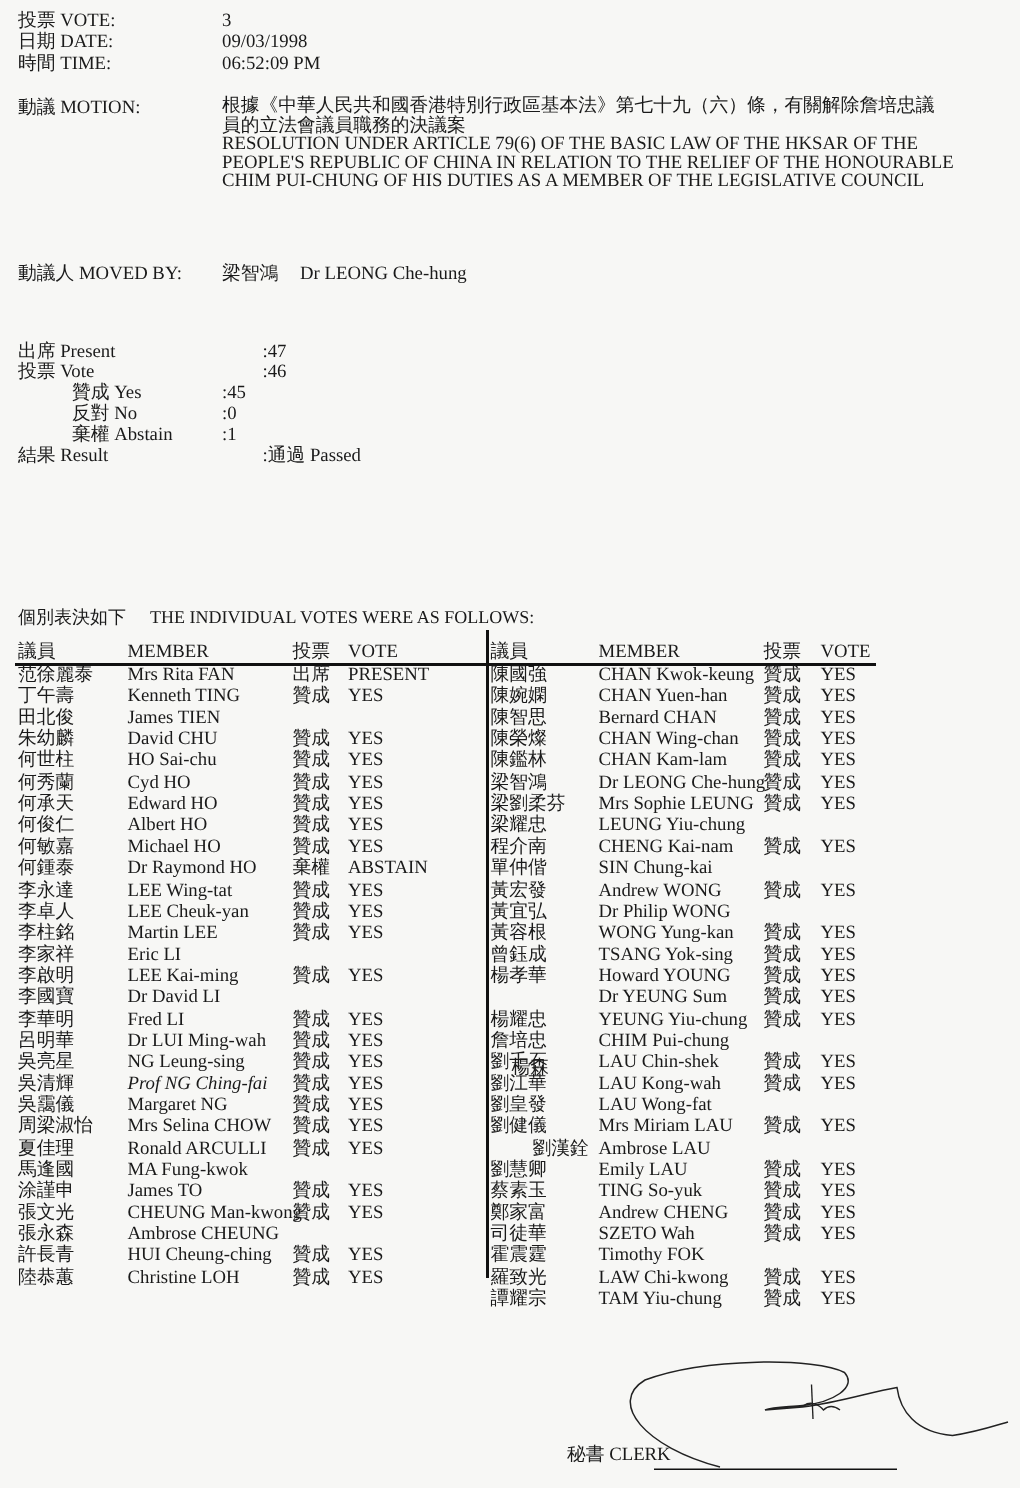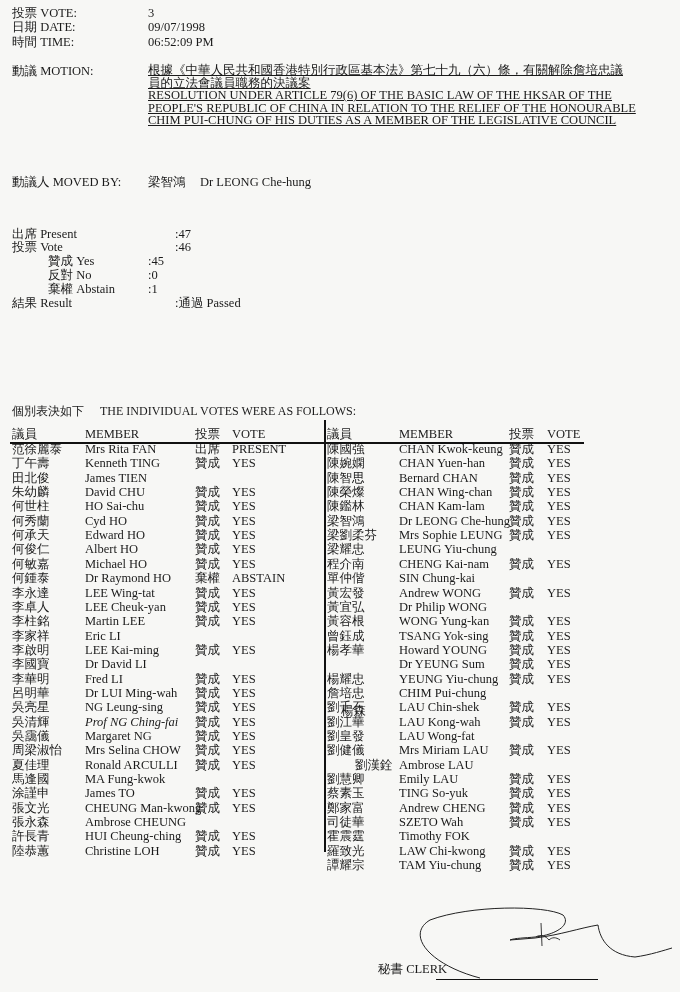--- a/index.html
+++ b/index.html
@@ -4,37 +4,37 @@
 <style>
   html, body { margin:0; padding:0; }
   body {
     width:680px; height:992px; position:relative; overflow:hidden;
     background:#f7f7f5; color:#1a1a1a;
     font-family:"Liberation Serif","DejaVu Serif",serif; font-size:12.5px;
   }
   .abs { position:absolute; white-space:nowrap; line-height:14px; }
   .hdr-label { left:12px; }
   .hdr-value { left:148px; }
-  .motion-lines { left:148px; top:64px; line-height:12.6px;text-decoration:underline; }
+  .motion-lines { left:148px; top:64px; line-height:12.6px; }
   .motion-lines div { white-space:nowrap; }
   .count-label { left:12px; }
   .count-sub { left:48px; }
   .table-rule { position:absolute; left:10px; top:442px; width:574px; height:1.5px; background:#111; }
   .table-divider { position:absolute; left:324px; top:420px; width:1.5px; height:432px; background:#111; }
   .row { position:absolute; height:14px; line-height:14px; white-space:nowrap; }
   .clerk-line { position:absolute; left:436px; top:979px; width:162px; height:1.2px; background:#111; }
   svg.sig { position:absolute; left:0; top:0; }
 </style>
 </head>
 <body>
 
 <div class="abs hdr-label" style="top:6px">投票 VOTE:</div>
 <div class="abs hdr-value" style="top:6px">3</div>
 <div class="abs hdr-label" style="top:20px">日期 DATE:</div>
-<div class="abs hdr-value" style="top:20px">09/07/1998</div>
+<div class="abs hdr-value" style="top:20px">09/03/1998</div>
 <div class="abs hdr-label" style="top:35px">時間 TIME:</div>
 <div class="abs hdr-value" style="top:35px">06:52:09 PM</div>
 
 <div class="abs hdr-label" style="top:64px">動議 MOTION:</div>
 <div class="abs motion-lines">
   <div>根據《中華人民共和國香港特別行政區基本法》第七十九（六）條，有關解除詹培忠議</div>
   <div>員的立法會議員職務的決議案</div>
   <div>RESOLUTION UNDER ARTICLE 79(6) OF THE BASIC LAW OF THE HKSAR OF THE</div>
   <div>PEOPLE'S REPUBLIC OF CHINA IN RELATION TO THE RELIEF OF THE HONOURABLE</div>
   <div>CHIM PUI-CHUNG OF HIS DUTIES AS A MEMBER OF THE LEGISLATIVE COUNCIL</div>

